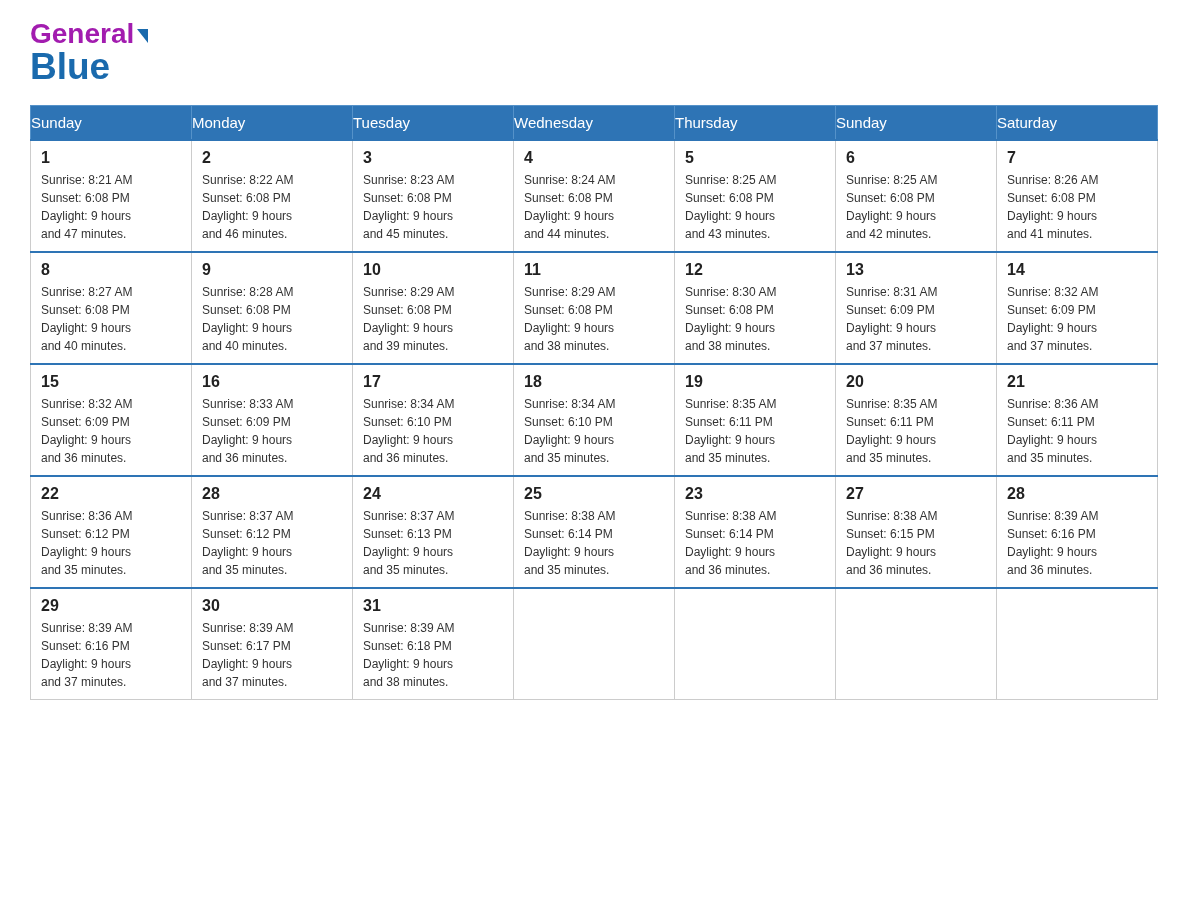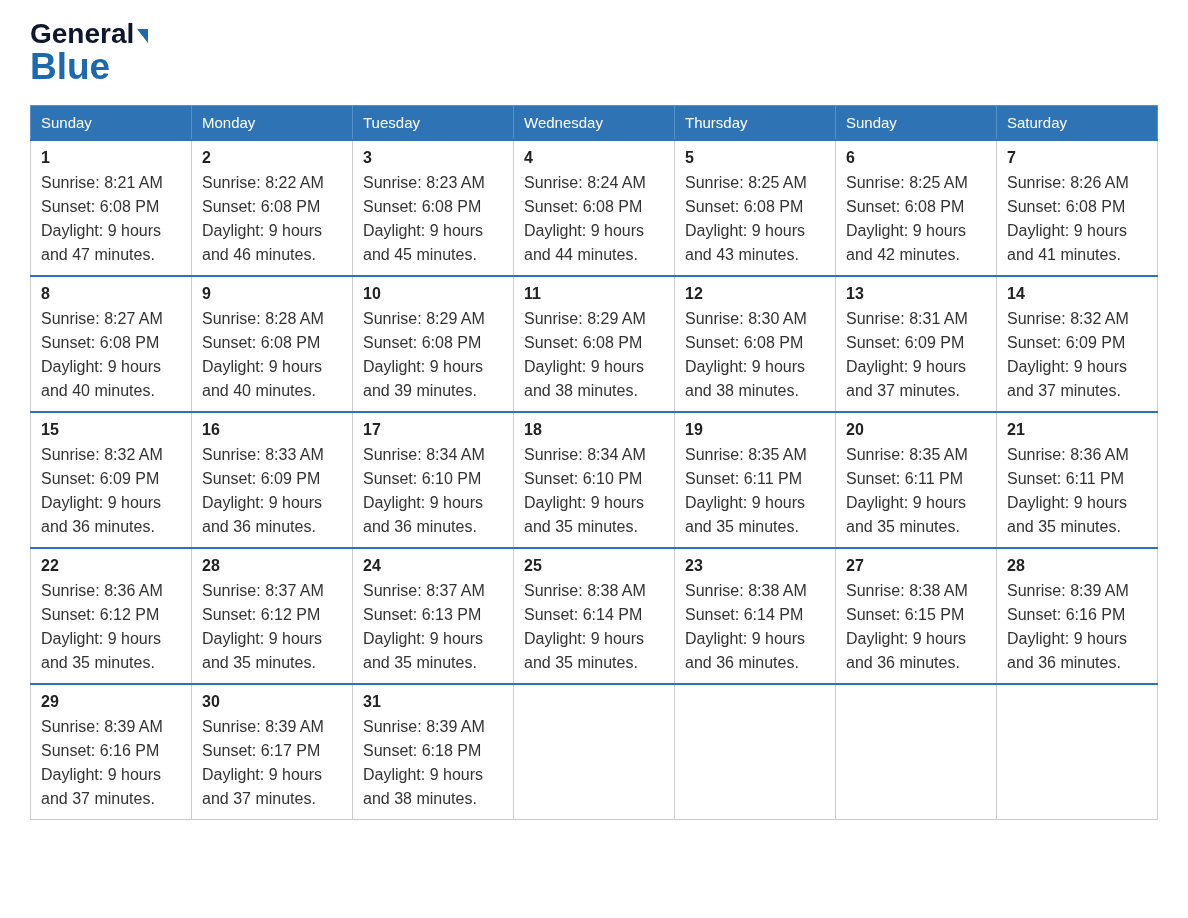--- a/index.html
+++ b/index.html
@@ -17,21 +17,21 @@
       margin-bottom: 20px;
     }
     .logo {
       display: flex;
       flex-direction: column;
       align-items: flex-start;
     }
     .logo-text {
       font-size: 28px;
       font-weight: bold;
-      color: #0f172a;
+      color: #a21caf;
       line-height: 1;
       text-align: right;
     }
     .logo-blue-line {
       color: #1a6aad;
       font-size: 37px;
       font-weight: bold;
       line-height: 1;
     }
     .title-section {
@@ -49,41 +49,41 @@
       margin-top: 4px;
     }
     .calendar-table {
       width: 100%;
       border-collapse: collapse;
       border: 1px solid #aaa;
     }
     .calendar-table th {
       background-color: #2e74b5;
       color: #fff;
-      padding: 8px 10px;
+      padding: 8px 0;
       text-align: left;
       font-size: 15px;
       font-weight: normal;
       border: 1px solid #5592c9;
     }
     .calendar-table td {
       vertical-align: top;
       padding: 8px 10px;
       border: 1px solid #ccc;
       width: calc(100% / 7);
       min-height: 90px;
     }
     .day-number {
       font-size: 16px;
       font-weight: bold;
       color: #222;
       margin-bottom: 4px;
     }
     .day-info {
-      font-size: 16px;
+      font-size: 12px;
       color: #333;
       line-height: 1.5;
     }
     .empty-cell {
       background: #fff;
     }
     tr.week-row td {
       border-top: 2px solid #2e74b5;
     }
   </style>

